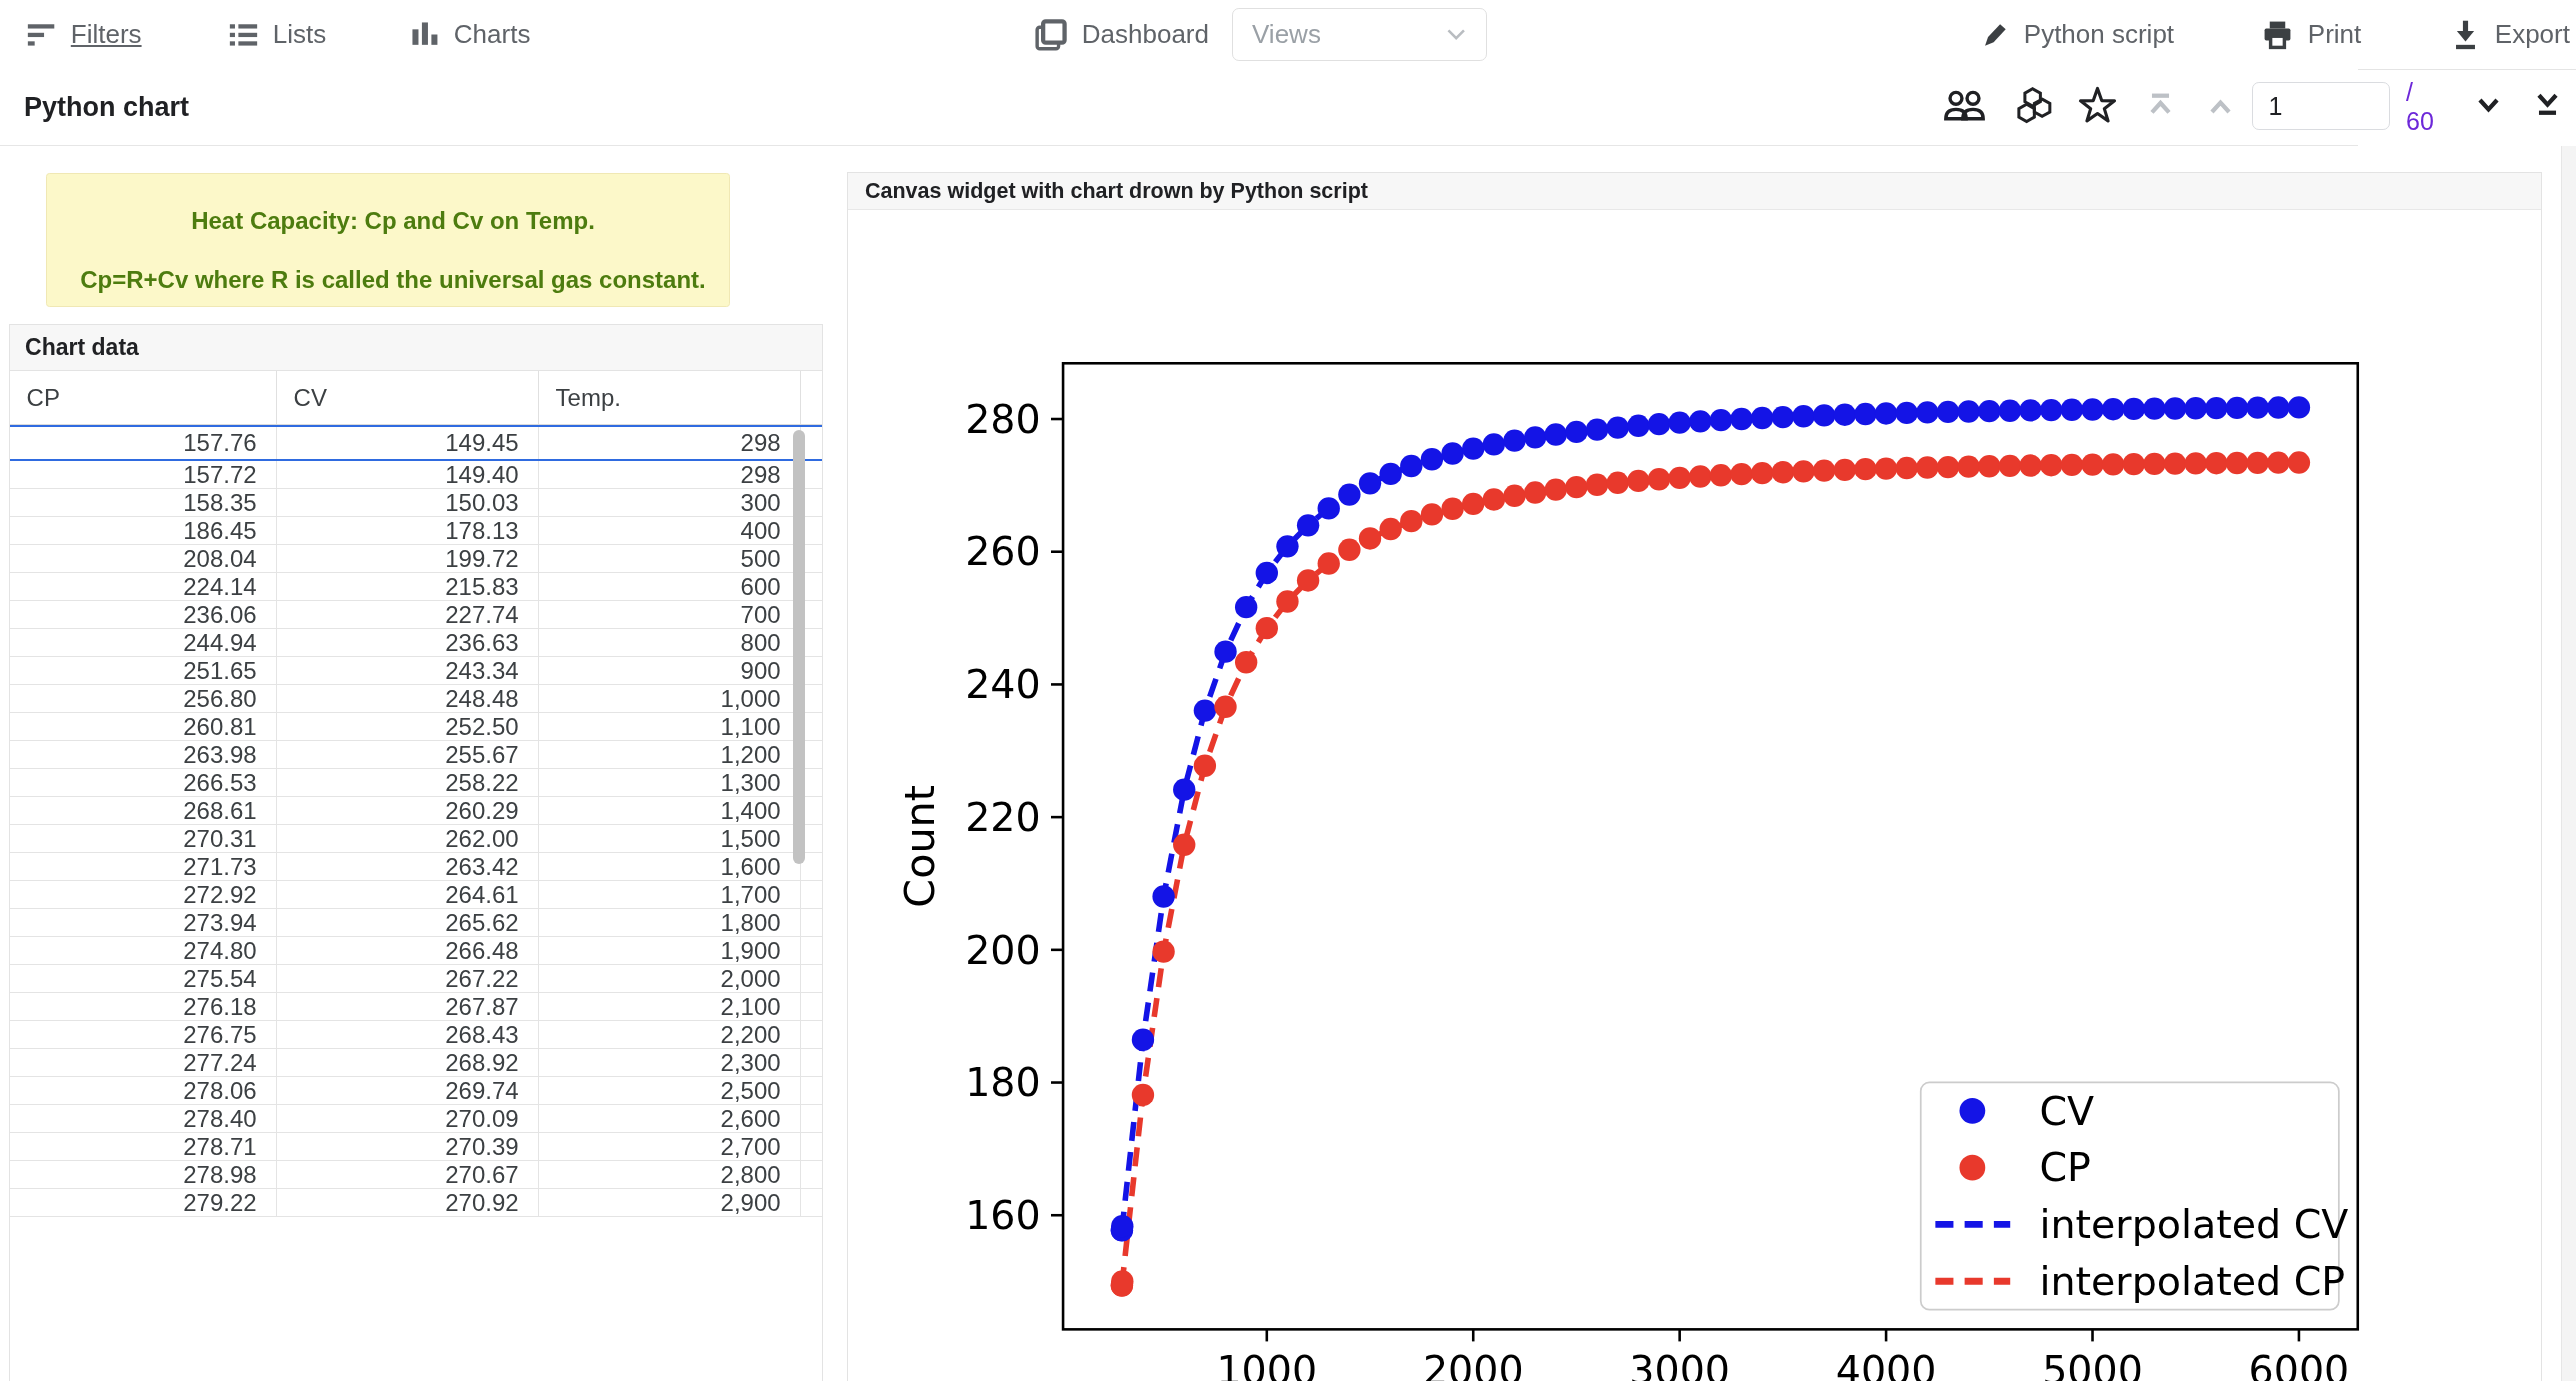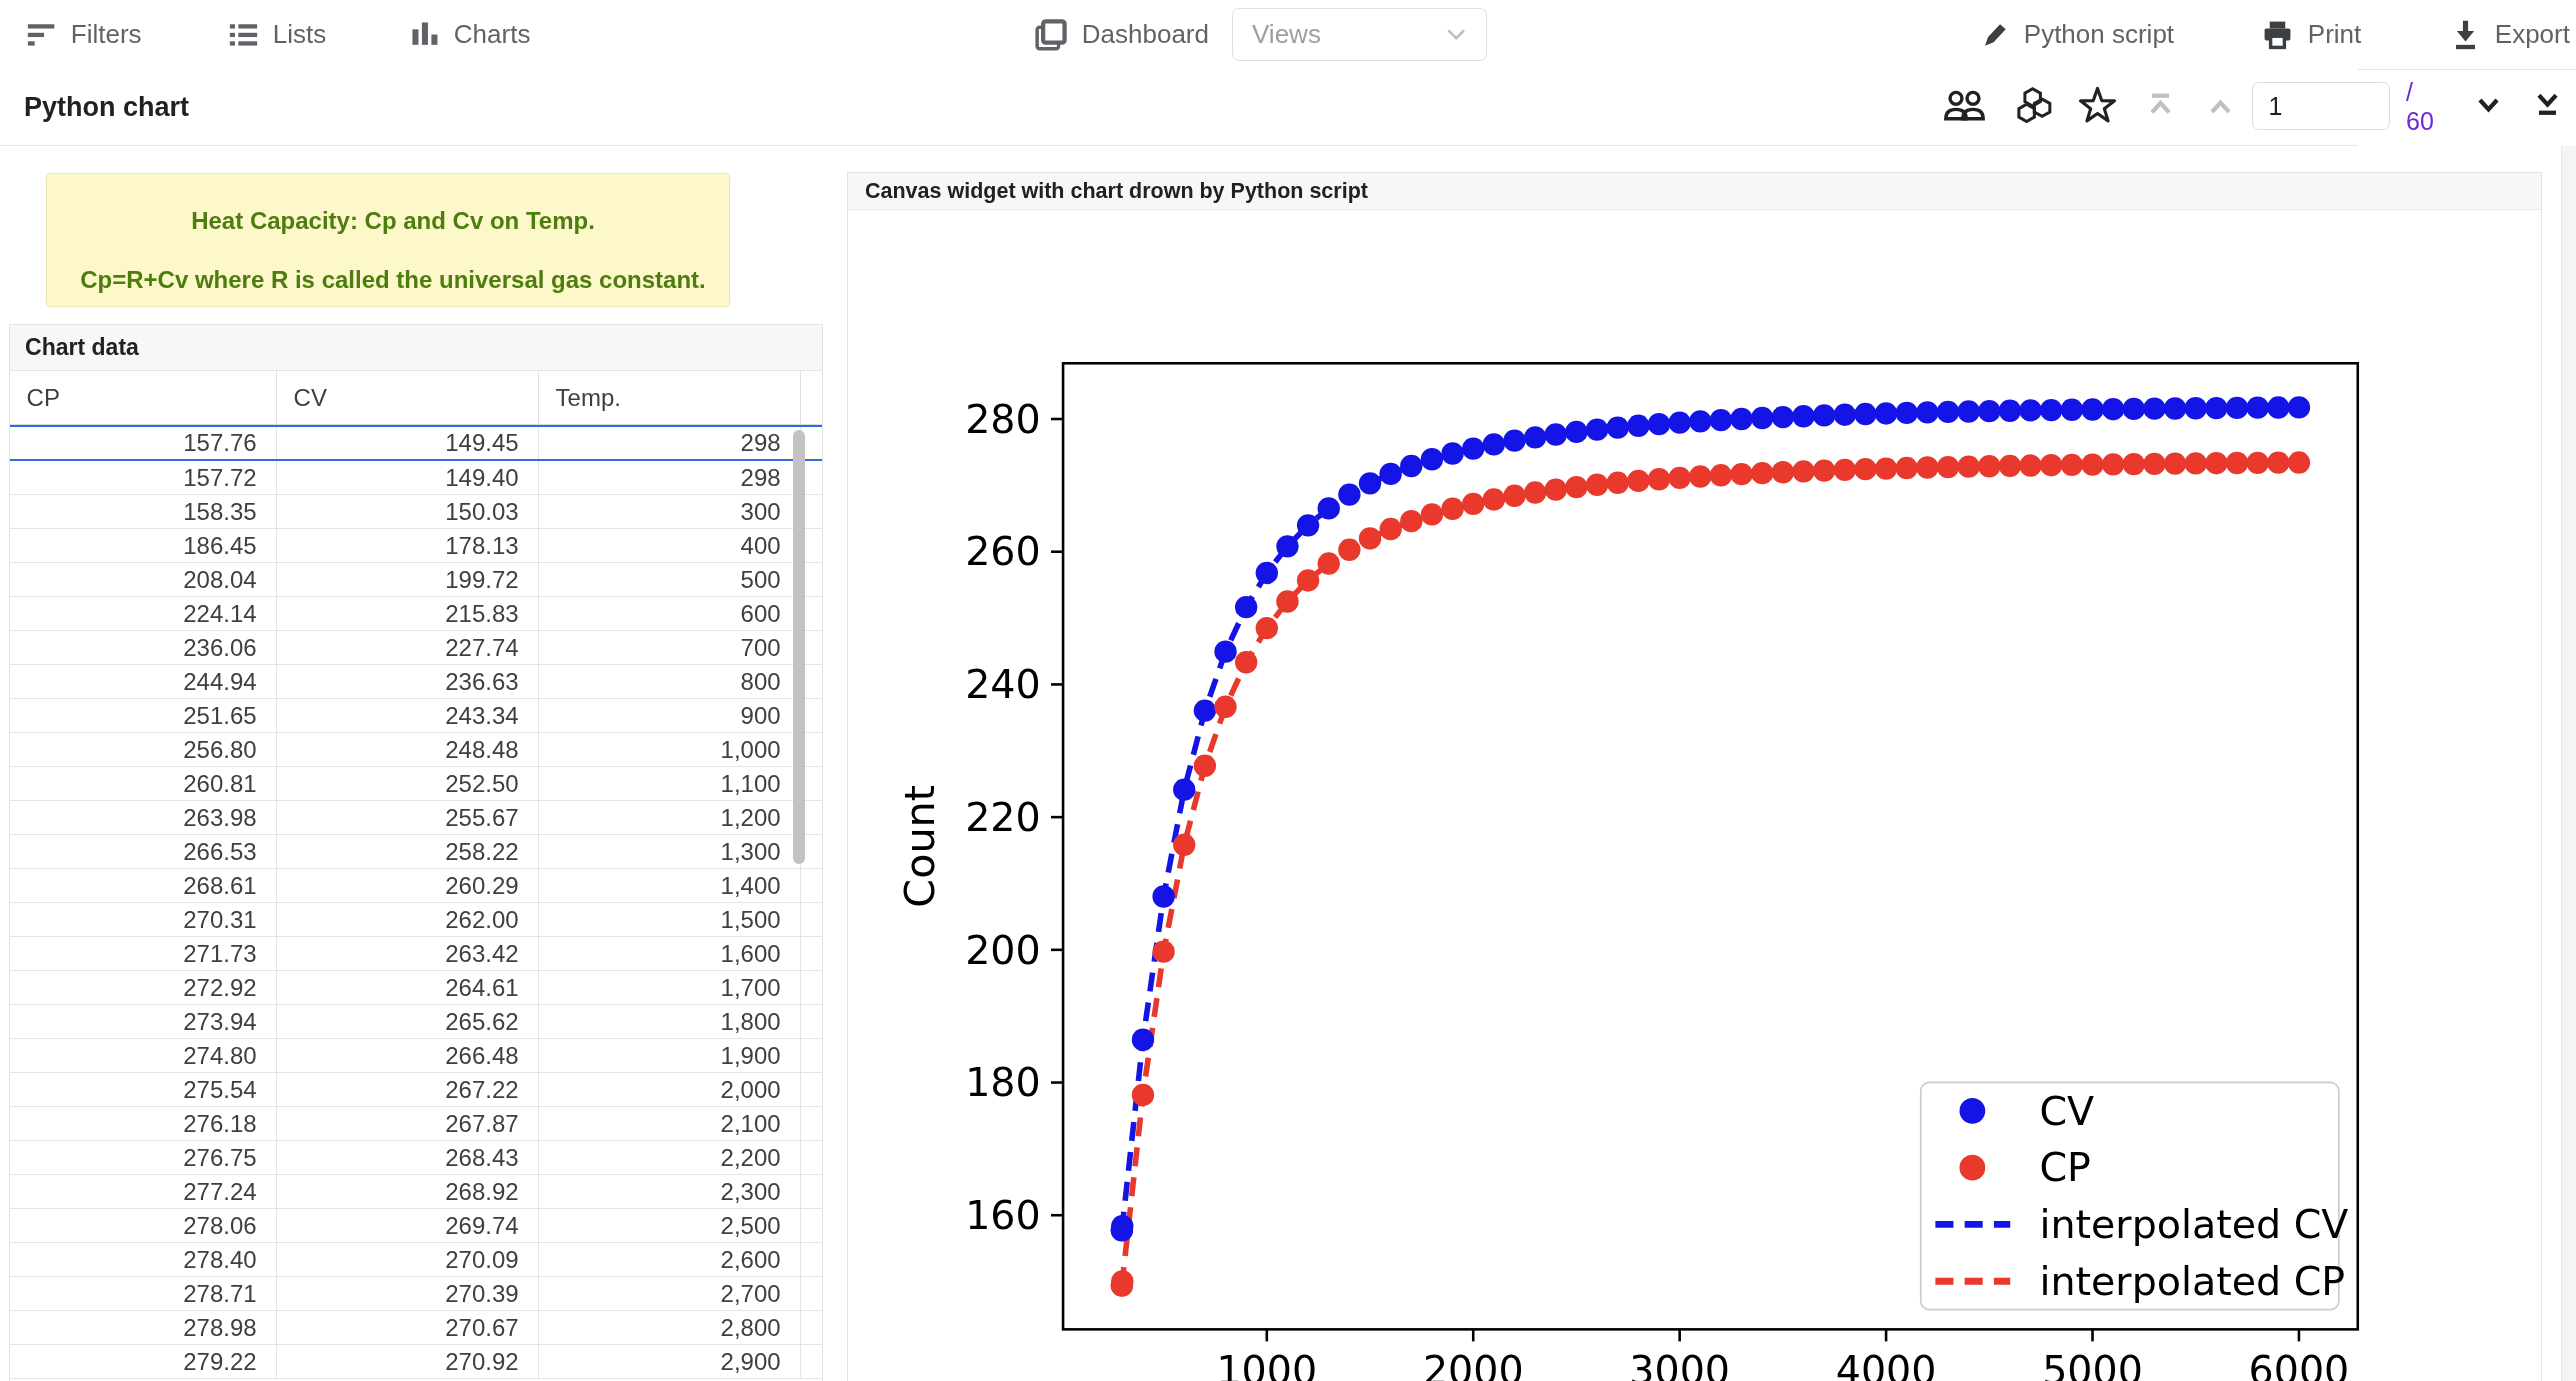--- a/index.html
+++ b/index.html
@@ -29,41 +29,41 @@
   .note p:nth-child(2){top:87px;}
   
   .table-panel{position:absolute;left:8.6px;top:324px;width:814px;height:1057px;border:0.9px solid #e3e3e3;
                border-bottom:none;background:#fff;box-sizing:border-box;overflow:hidden;}
   .table-title{height:45px;background:#f7f7f7;border-bottom:0.9px solid #e3e3e3;display:flex;align-items:center;
                padding-left:15.5px;font-size:23px;font-weight:bold;color:#202124;}
   .thead{display:grid;grid-template-columns:267px 262px 262px;height:53px;border-bottom:0.9px solid #dadada;}
   .thead div{display:flex;align-items:center;padding-left:17px;font-size:24px;color:#3c4043;
              border-right:0.9px solid #e0e0e0;box-sizing:border-box;}
   .tbody{position:relative;}
-  .trow{display:grid;grid-template-columns:267px 262px 262px;height:34px;border-bottom:0.9px solid #e4e4e4;box-sizing:border-box;}
+  .trow{display:grid;grid-template-columns:267px 262px 262px;height:28px;border-bottom:0.9px solid #e4e4e4;box-sizing:border-box;}
   .trow .tcell{display:flex;align-items:center;justify-content:flex-end;padding-right:19px;font-size:24px;color:#3c4043;
                border-right:0.9px solid #e4e4e4;box-sizing:border-box;}
   .trow.sel{border-top:2.6px solid #2f6be0;border-bottom:2.6px solid #2f6be0;height:36px;}
   .tbl-scroll{position:absolute;left:793px;top:426px;width:12px;height:956px;}
   .tbl-thumb{position:absolute;left:0;top:4.3px;width:12px;height:434px;border-radius:6px;background:#c2c2c2;}
   
   .chart-panel{position:absolute;left:847px;top:172px;width:1695px;height:1210px;border:0.9px solid #e3e3e3;
                background:#fff;box-sizing:border-box;}
   .chart-head{height:37px;background:#f7f7f7;border-bottom:0.9px solid #e8e8e8;display:flex;align-items:center;
               padding-left:17px;font-size:21.5px;font-weight:bold;color:#202124;box-sizing:border-box;}
   #chart-svg{position:absolute;left:0;top:37px;}
   #chart-svg text{font-family:"DejaVu Sans",sans-serif;fill:#000;}
   
   .page-scroll{position:absolute;right:0;top:146px;width:13.8px;height:1236px;background:#f4f4f4;border-left:0.9px solid #e6e6e6;}
 </style>
 </head>
 <body>
 
 <div class="topbar">
-  <div class="tool-btn" style="left:26px;">
+  <div class="tool-btn" style="left:26px;text-decoration:underline;">
     <span>
       <svg width="31" height="29" viewBox="0 0 36 34">
           <g fill="#5f6368">
         <rect x="2" y="5" width="31" height="5"></rect>
             <rect x="2" y="15" width="19" height="5"></rect>
             <rect x="2" y="25" width="8" height="5"></rect>
       </g>
         </svg>
       </span>
     <span>Filters</span>

